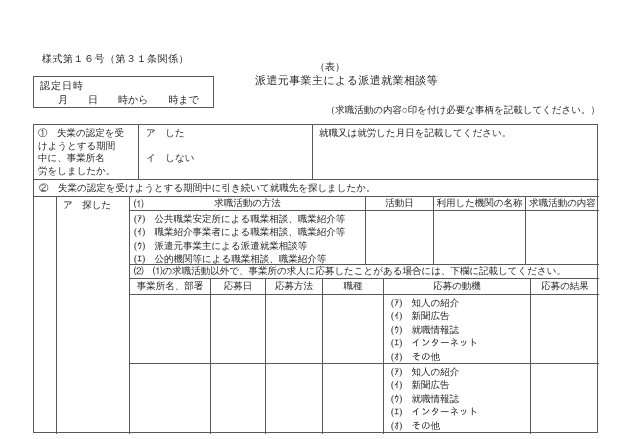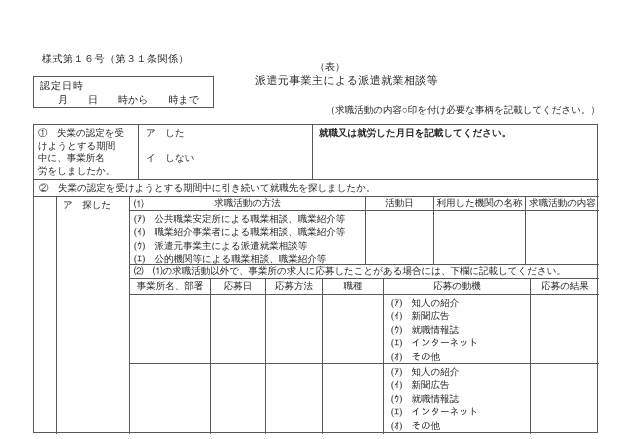--- a/index.html
+++ b/index.html
@@ -29,21 +29,21 @@
     border:1px solid var(--line); box-sizing:border-box; font-size:9.5px; }
   .c { position:absolute; box-sizing:border-box; }
   .br { border-right:1px solid var(--line); }
   .bb { border-bottom:1px solid var(--line); }
   .ctr { text-align:center; }
 
   .s1-desc { left:0; top:0; width:105px; height:55px; padding:2px 3px 0 4px;
     white-space:pre-line; line-height:12.6px; }
   .s1-opts { left:105px; top:0; width:174px; height:55px; }
   .opt { position:absolute; left:7px; }
-  .s1-note { left:279px; top:0; width:286px; height:55px; padding:2px 0 11px 6px;font-weight:bold; }
+  .s1-note { left:279px; top:0; width:286px; height:55px; padding:2px 0 11px 6px; }
 
   .s2-q { left:0; top:55px; width:565px; height:17px; padding:2px 0 0 5px; }
   .s2-numcol { left:0; top:72px; width:23px; height:237px; }
   .s2-acol { left:23px; top:72px; width:73px; height:237px; padding:2px 4px 0 6px; }
 
   .inner { position:absolute; left:96px; top:72px; width:469px; height:237px; }
 
   .hdr { height:14px; top:0; line-height:13px; }
   .m-hdr  { left:0; width:236px; }
   .d-hdr  { left:236px; width:68px;font-family:Liberation Serif, serif; }

